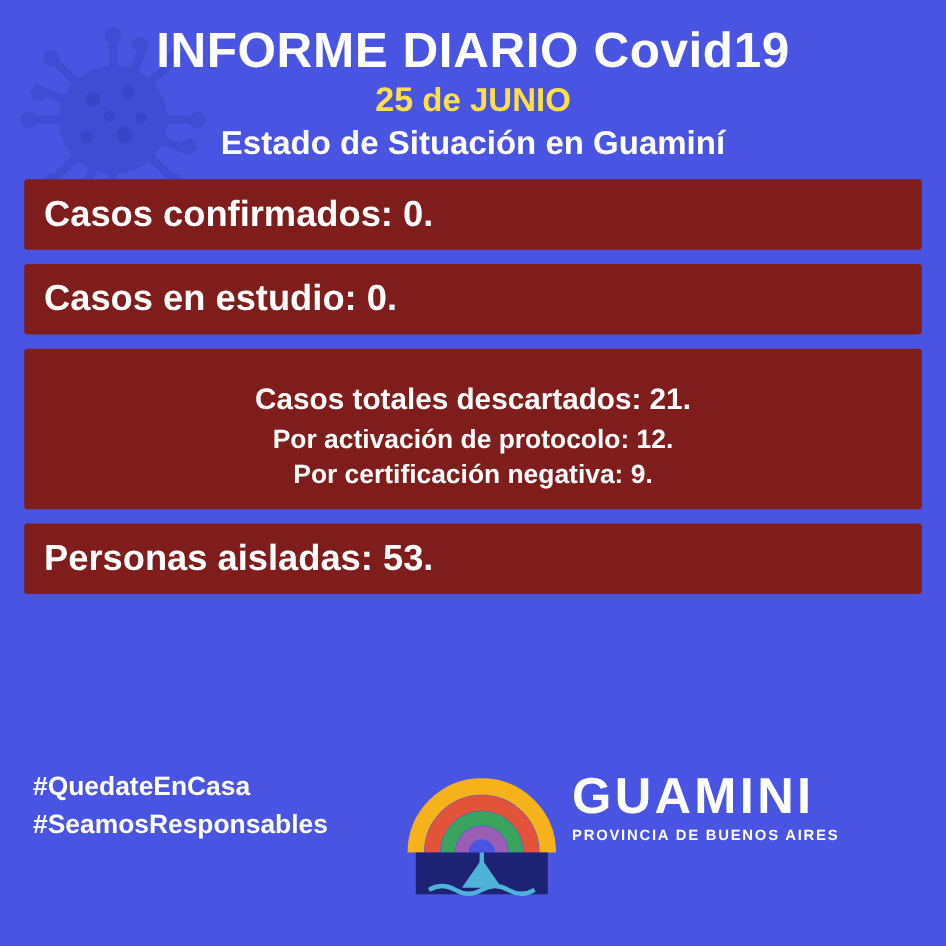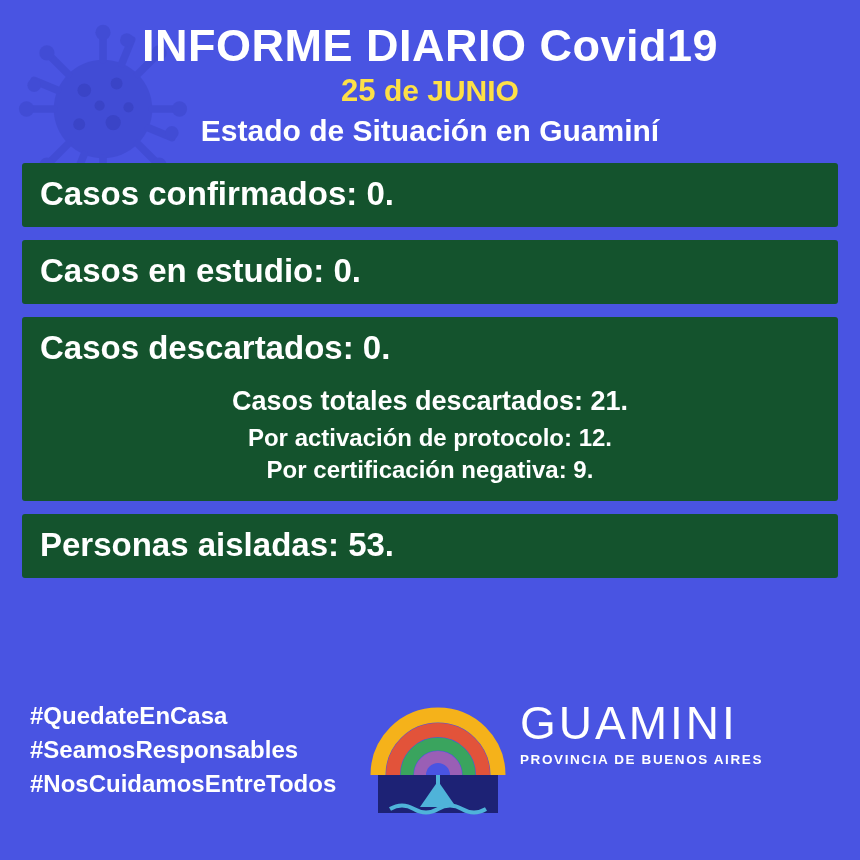--- a/index.html
+++ b/index.html
@@ -63,21 +63,21 @@
     line-height: 1.1;
   }
   
   .panels {
     position: relative;
     z-index: 3;
     margin-top: 16px;
     padding: 0 22px;
   }
   .panel {
-    background: #14532d;
+    background: #7f1d1d;
     border-radius: 3px;
     margin-bottom: 13px;
     padding: 12px 18px 14px 18px;
     box-sizing: border-box;
   }
   .panel-line {
     color: #ffffff;
     font-size: 33px;
     font-weight: bold;
     line-height: 1.15;
@@ -137,21 +137,21 @@
     color: #ffffff;
   }
   .brand-top {
     font-size: 21px;
     font-weight: bold;
     letter-spacing: 3.5px;
     line-height: 1;
   }
   .brand-name {
     font-size: 46px;
-    font-weight: normal;
+    font-weight: bold;
     letter-spacing: 3px;
     line-height: 1.05;
     margin-top: 2px;
   }
   .brand-prov {
     font-size: 13.5px;
     font-weight: bold;
     letter-spacing: 1.6px;
     margin-top: 6px;
     line-height: 1;
@@ -216,40 +216,38 @@
 
     <div class="panel">
       <div class="panel-line">Casos confirmados: 0.</div>
     </div>
 
     <div class="panel">
       <div class="panel-line">Casos en estudio: 0.</div>
     </div>
 
     <div class="panel panel-tall">
-      <div class="panel-line">Casos descartados: 0.</div>
       <div class="sub-right">
         <div class="sub-main">Casos totales descartados: 21.</div>
         <div class="sub-small">Por activación de protocolo: 12.</div>
         <div class="sub-small tight">Por certificación negativa: 9.</div>
       </div>
     </div>
 
     <div class="panel">
       <div class="panel-line">Personas aisladas: 53.</div>
     </div>
 
   </div>
 
   <div class="footer">
 
     <div class="hashtags">
       <div>#QuedateEnCasa</div>
       <div>#SeamosResponsables</div>
-      <div>#NosCuidamosEntreTodos</div>
     </div>
 
     <div class="logo-wrap">
       <svg viewBox="0 0 140 130" width="140" height="130">
 
         <path d="M10 86 A60 60 0 0 1 130 86" fill="none" stroke="#f5b21a" stroke-width="15"></path>
         <path d="M25 86 A45 45 0 0 1 115 86" fill="none" stroke="#e2533a" stroke-width="14"></path>
         <path d="M39 86 A31 31 0 0 1 101 86" fill="none" stroke="#3aa45e" stroke-width="13"></path>
         <path d="M52 86 A18 18 0 0 1 88 86" fill="none" stroke="#9a5fb5" stroke-width="12"></path>
 

